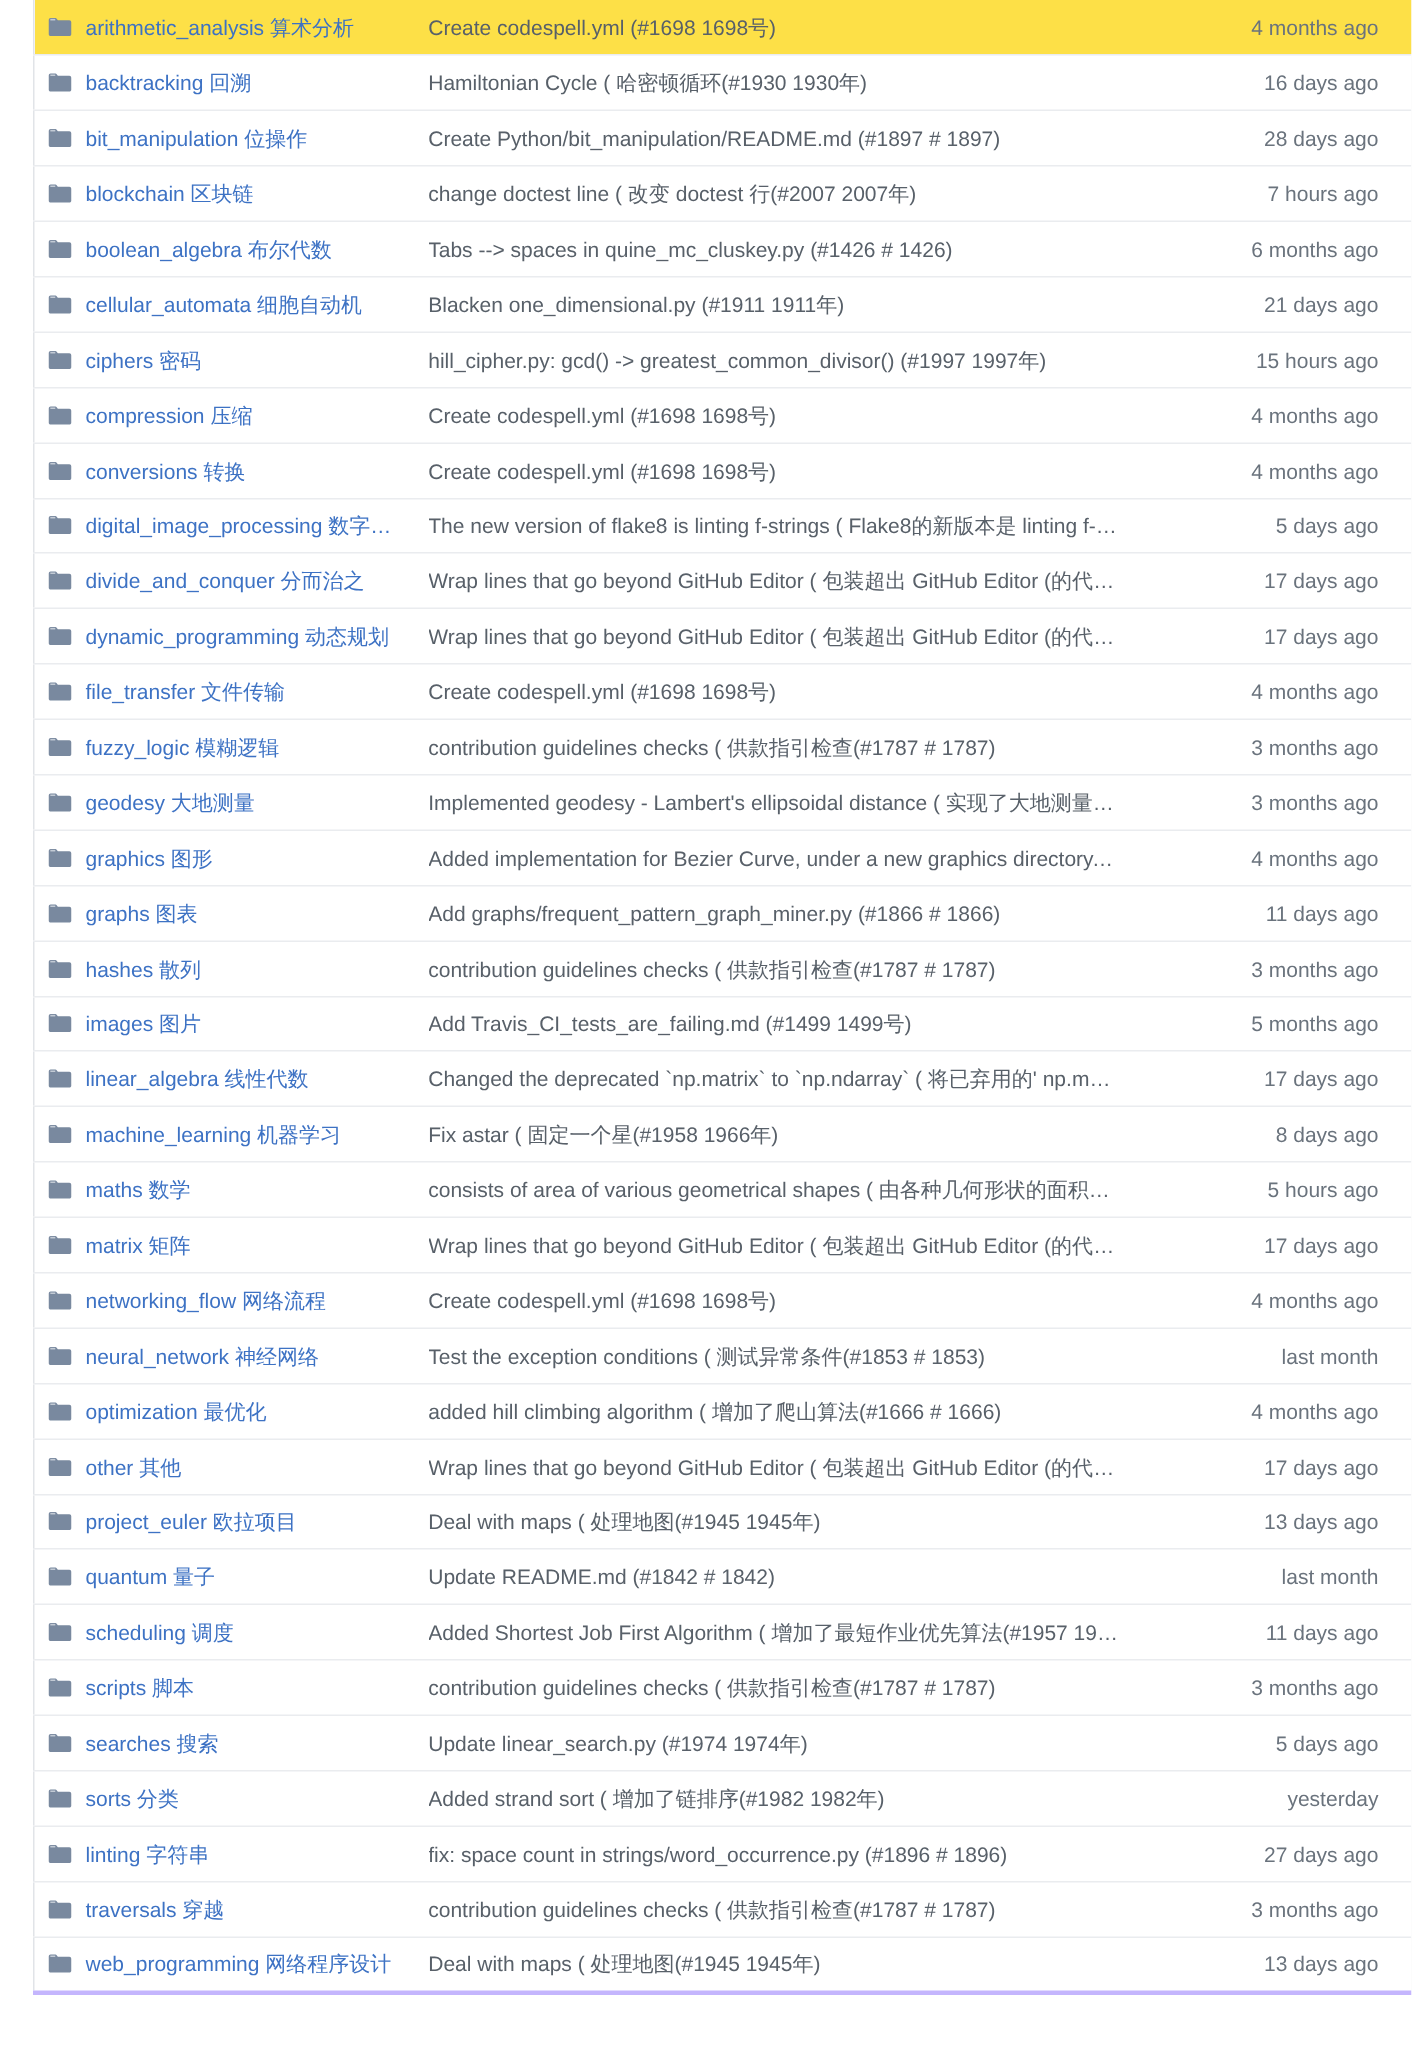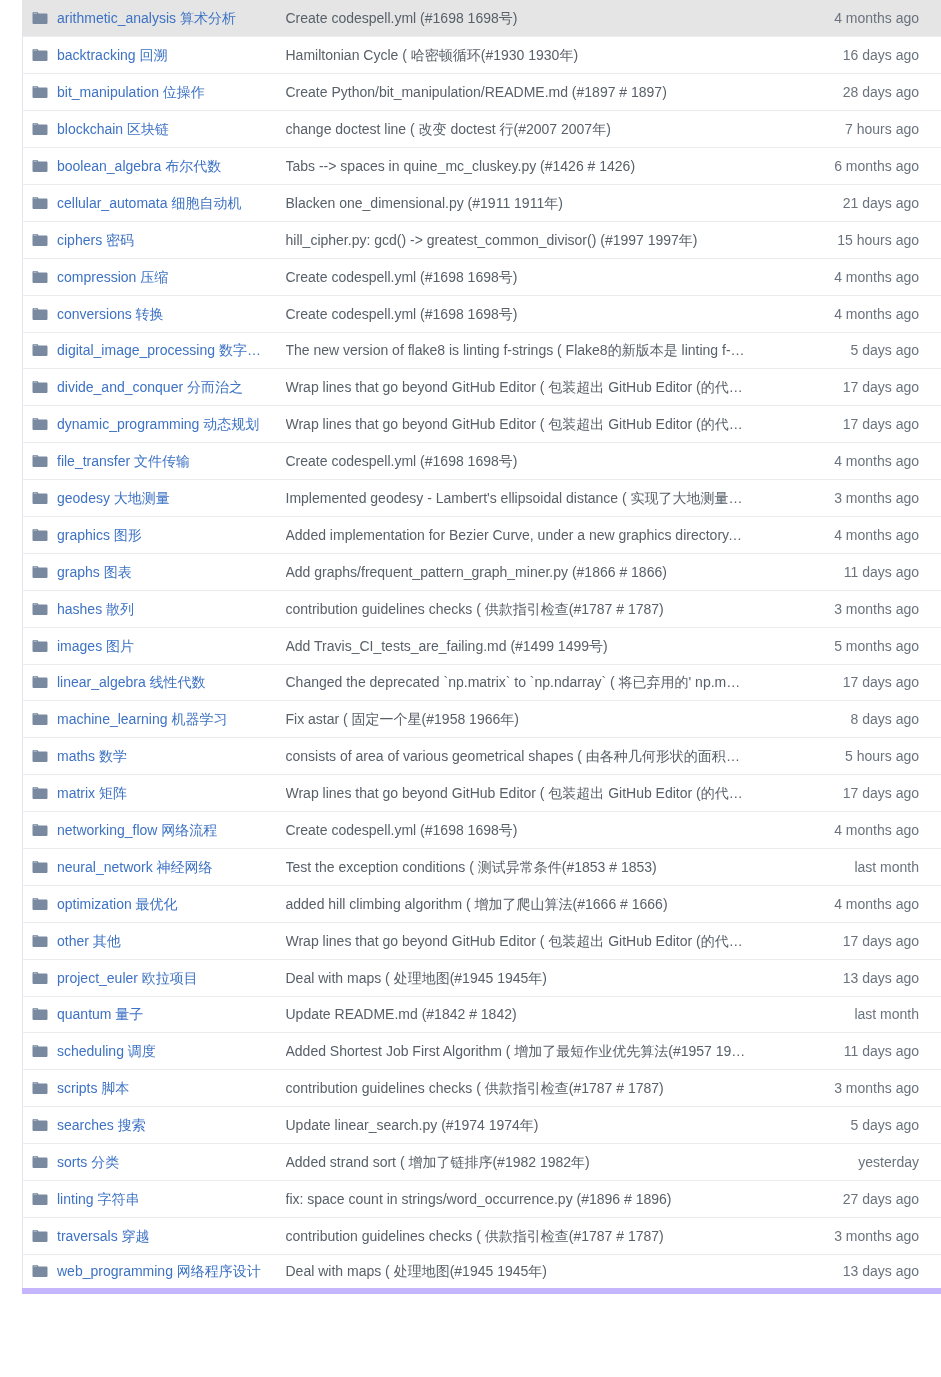--- a/index.html
+++ b/index.html
@@ -24,27 +24,27 @@
     width: 919px;
     border-left: 1px solid #e1e4e8;
     border-right: 1px solid #e1e4e8;
     border-collapse: collapse;
     table-layout: fixed;
   }
   .file-row {
     height: 36.9px;
   }
   .file-row.shaded {
-    background: #e5e5e5;
+    background: #fde047;
   }
   .file-row + .file-row {
     border-top: 1px solid #eaecef;
   }
   .file-row.last {
-    border-bottom: 6px solid #c4b5fd;
+    border-bottom: 3px solid #c4b5fd;
   }
   .cell {
     padding: 0;
     vertical-align: middle;
     font-size: 14px;
     line-height: 20px;
     white-space: nowrap;
     overflow: hidden;
   }
   .cell-name {
@@ -331,20 +331,37 @@
         </tr>
         <tr class="file-row">
           <td class="cell cell-name">
             <div class="name-wrap">
               <span class="folder-icon">
                 <svg width="16" height="16" viewBox="0 0 16 16" aria-hidden="true">
                   <path fill="#79899f" d="M1.75 2h3.2c.33 0 .64.16.83.43l.77 1.07h7.7c.69 0 1.25.56 1.25 1.25v8.05c0 .69-.56 1.25-1.25 1.25H1.75C1.06 14.05.5 13.49.5 12.8V3.25C.5 2.56 1.06 2 1.75 2z"></path>
                   <path fill="#ffffff" opacity="0.55" d="M1.55 2.6h3.3v1.05h-3.3z"></path>
                 </svg>
               </span>
+              <a class="name-link" href="#">fuzzy_logic 模糊逻辑</a>
+            </div>
+          </td>
+          <td class="cell cell-msg">
+            <a class="msg-link" href="#">contribution guidelines checks ( 供款指引检查(#1787 # 1787)</a>
+          </td>
+          <td class="cell cell-age"><span class="age-text">3 months ago</span></td>
+        </tr>
+        <tr class="file-row">
+          <td class="cell cell-name">
+            <div class="name-wrap">
+              <span class="folder-icon">
+                <svg width="16" height="16" viewBox="0 0 16 16" aria-hidden="true">
+                  <path fill="#79899f" d="M1.75 2h3.2c.33 0 .64.16.83.43l.77 1.07h7.7c.69 0 1.25.56 1.25 1.25v8.05c0 .69-.56 1.25-1.25 1.25H1.75C1.06 14.05.5 13.49.5 12.8V3.25C.5 2.56 1.06 2 1.75 2z"></path>
+                  <path fill="#ffffff" opacity="0.55" d="M1.55 2.6h3.3v1.05h-3.3z"></path>
+                </svg>
+              </span>
               <a class="name-link" href="#">geodesy 大地测量</a>
             </div>
           </td>
           <td class="cell cell-msg">
             <a class="msg-link" href="#">Implemented geodesy - Lambert's ellipsoidal distance ( 实现了大地测量-朗伯椭球距离</a>
           </td>
           <td class="cell cell-age"><span class="age-text">3 months ago</span></td>
         </tr>
         <tr class="file-row">
           <td class="cell cell-name">

